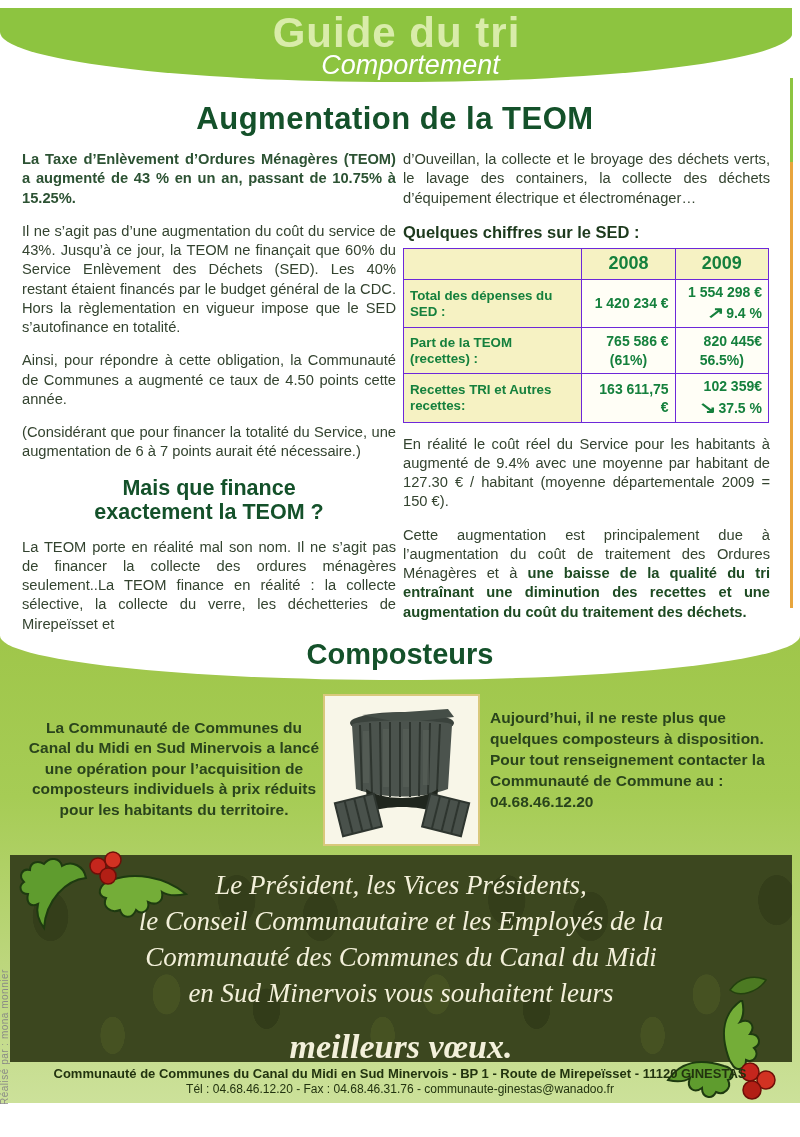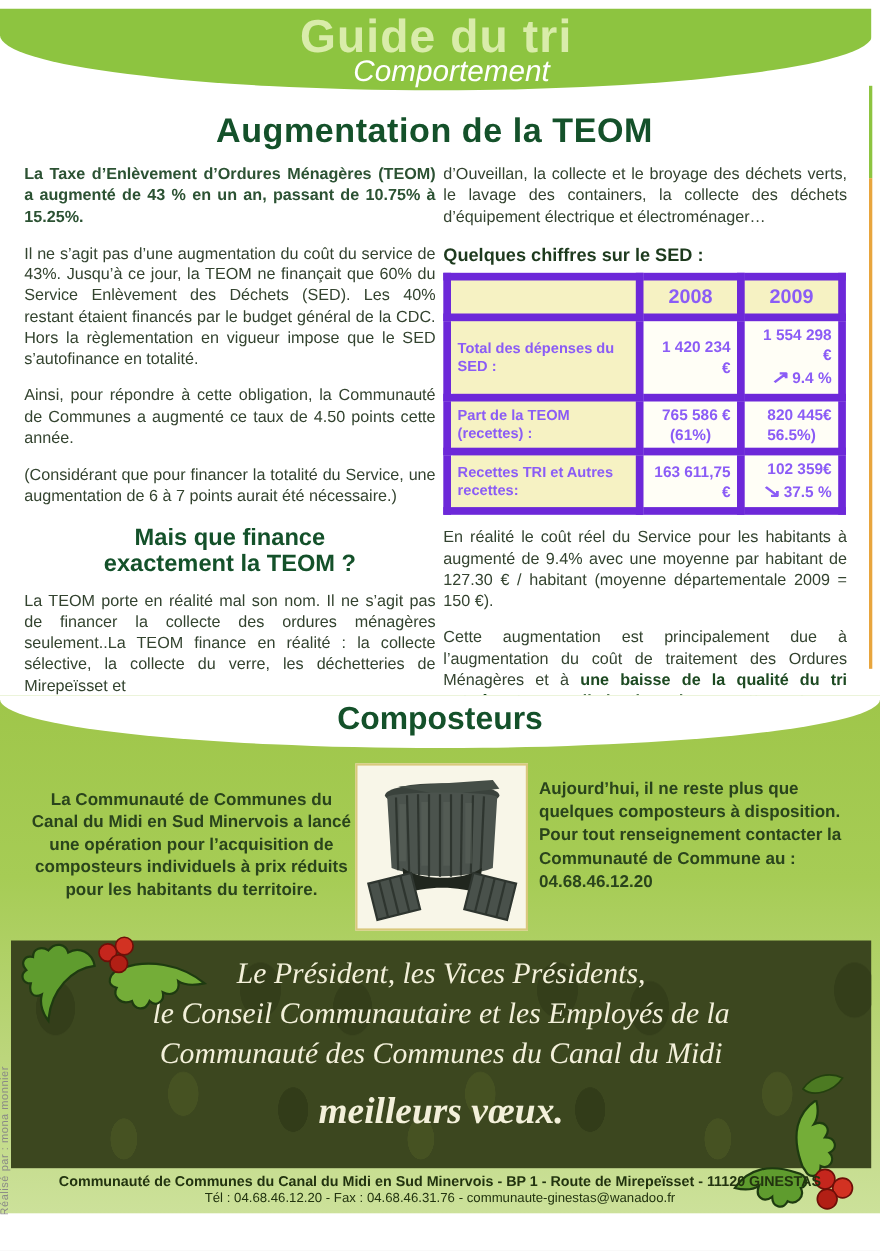--- a/index.html
+++ b/index.html
@@ -26,23 +26,23 @@
   .col-right{left:403px;width:367px;}
   .col p{margin:0 0 14px 0;}
   .p-bold{font-weight:bold;color:#2c5233;}
   .h2{font-size:21.5px;font-weight:bold;color:#14512a;line-height:1.12;margin:6px 0 14px 0;text-align:center;}
   .h2 span{display:block;}
   .h3{font-size:16.5px;font-weight:bold;color:#1d3a1d;margin:0 0 5px 0;text-align:left;}
   .bold-green{font-weight:bold;color:#1d4a22;}
 
   
   table.sed{width:366px;border-collapse:collapse;margin:0 0 12px 0;background:#fffef6;}
-  table.sed th,table.sed td{border:7px solid #6d28d9;padding:3px 6px;color:#8b5cf6;vertical-align:middle;}
+  table.sed th,table.sed td{border:1px solid #6d28d9;padding:3px 6px;color:#15803d;vertical-align:middle;}
   table.sed th{background:#f6f2c3;font-size:18px;font-weight:bold;text-align:center;height:22px;}
-  td.lbl{background:#f6f2c3;font-weight:bold;font-size:13.3px;width:168px;text-align:left;line-height:1.2;border-radius:13px;}
+  td.lbl{background:#f6f2c3;font-weight:bold;font-size:13.3px;width:168px;text-align:left;line-height:1.2;}
   td.val{font-weight:bold;font-size:14px;text-align:right;padding-right:9px;width:88px;}
   .chg{white-space:nowrap;margin-top:2px;}
   .note{text-align:center;font-weight:bold;}
   .trend{font-size:16px;font-weight:bold;display:inline-block;transform:scaleX(1.3);margin-right:4px;}
   tr.r1 td{height:40px;} tr.r2 td{height:42px;} tr.r3 td{height:46px;} tr.r4 td{height:46px;}
 
   
   .green-section{position:absolute;left:0;top:632px;width:800px;height:471px;
      background:linear-gradient(180deg,#9fc64a 0%,#a6cc55 35%,#bcd67c 70%,#cce19a 100%);}
   .white-curve{position:absolute;left:0;top:0;width:100%;height:48px;background:#ffffff;
@@ -202,20 +202,21 @@
       </svg>
     </div>
 
     <div class="compost-right" data-interactable="false">Aujourd’hui, il ne reste plus que quelques composteurs à disposition. Pour tout renseignement contacter la Communauté de Commune au : 04.68.46.12.20</div>
   </div>
 
   <div class="banner" data-interactable="false">
     <span class="line pad" data-interactable="false">Le Président, les Vices Présidents,</span>
     <span class="line" data-interactable="false">le Conseil Communautaire et les Employés de la</span>
     <span class="line" data-interactable="false">Communauté des Communes du Canal du Midi</span>
+    <span class="line" data-interactable="false">en Sud Minervois vous souhaitent leurs</span>
     <span class="big" data-interactable="false">meilleurs vœux.</span>
   </div>
 
   <svg class="holly" style="left:16px;top:850px;" width="185" height="100" viewBox="0 0 185 100" data-interactable="false">
     <g stroke="#1e3a10" stroke-width="2">
       <path d="M70 28 C50 30 30 50 28 78 C22 70 20 62 22 54 C14 58 10 52 12 44 C4 44 2 36 8 32 C2 26 6 18 14 20 C14 12 22 10 28 14 C34 6 44 8 46 16 C56 10 68 16 70 28 Z" fill="#5f9c2e"></path>
       <path d="M96 30 C118 22 148 26 170 44 C160 46 152 46 146 42 C148 52 140 56 132 52 C134 60 126 66 120 60 C116 70 106 68 104 60 C94 64 86 56 90 48 C80 46 82 34 96 30 Z" fill="#74ad38"></path>
     </g>
     <g stroke="#6e0f08" stroke-width="1.5">
       <circle cx="82" cy="16" r="8" fill="#c5261d"></circle>

